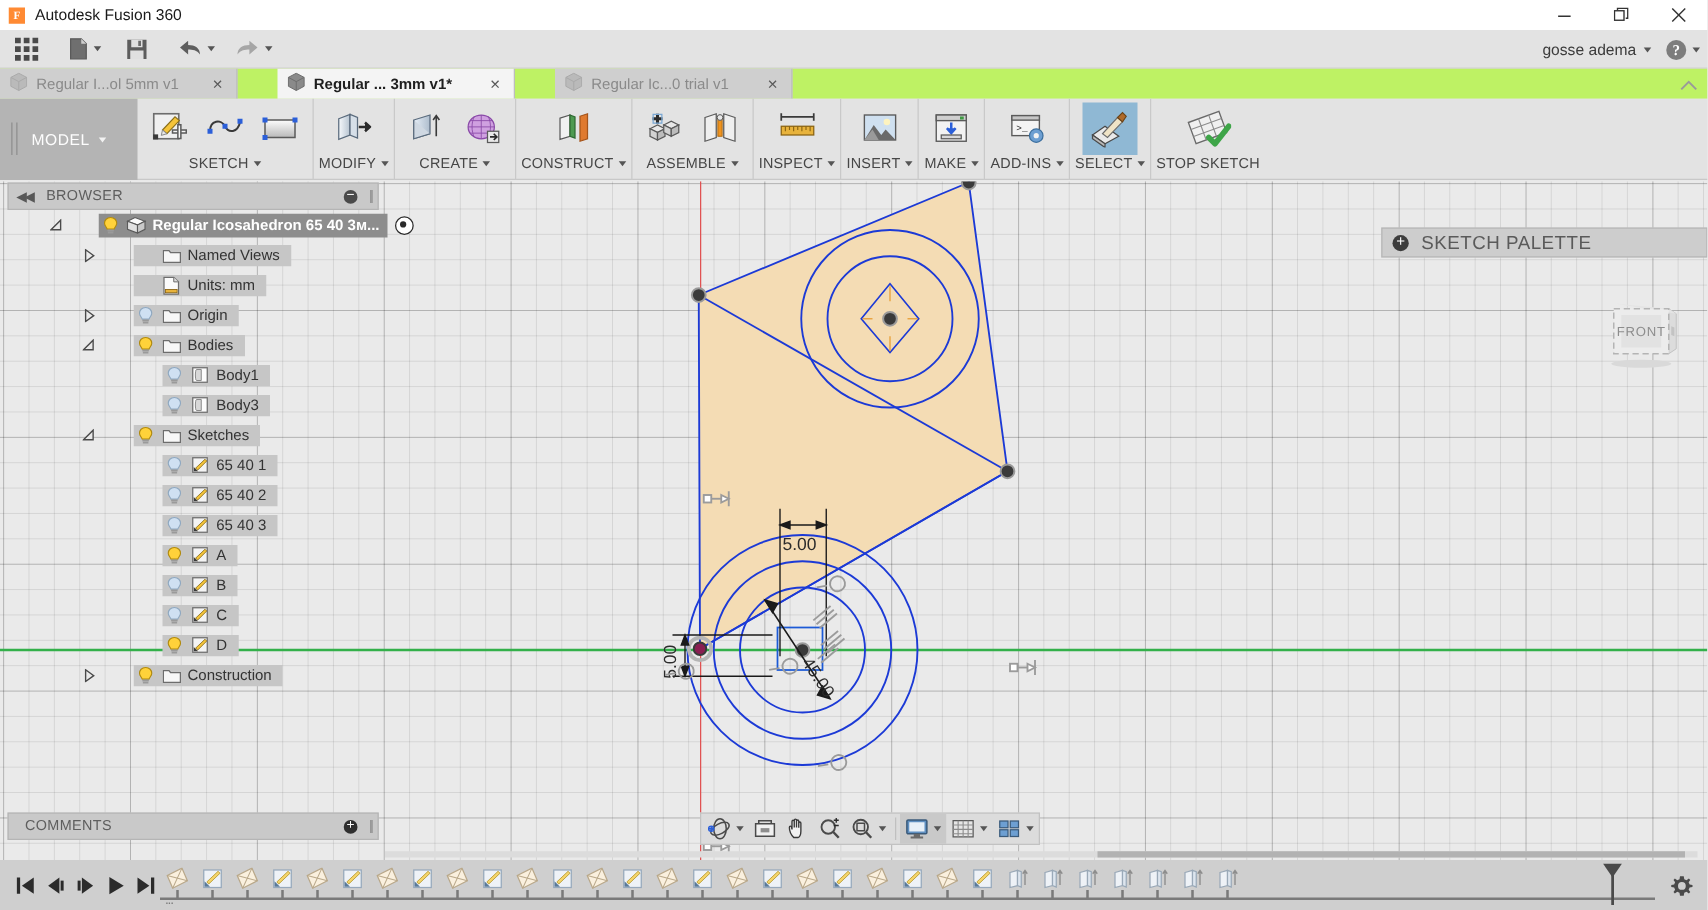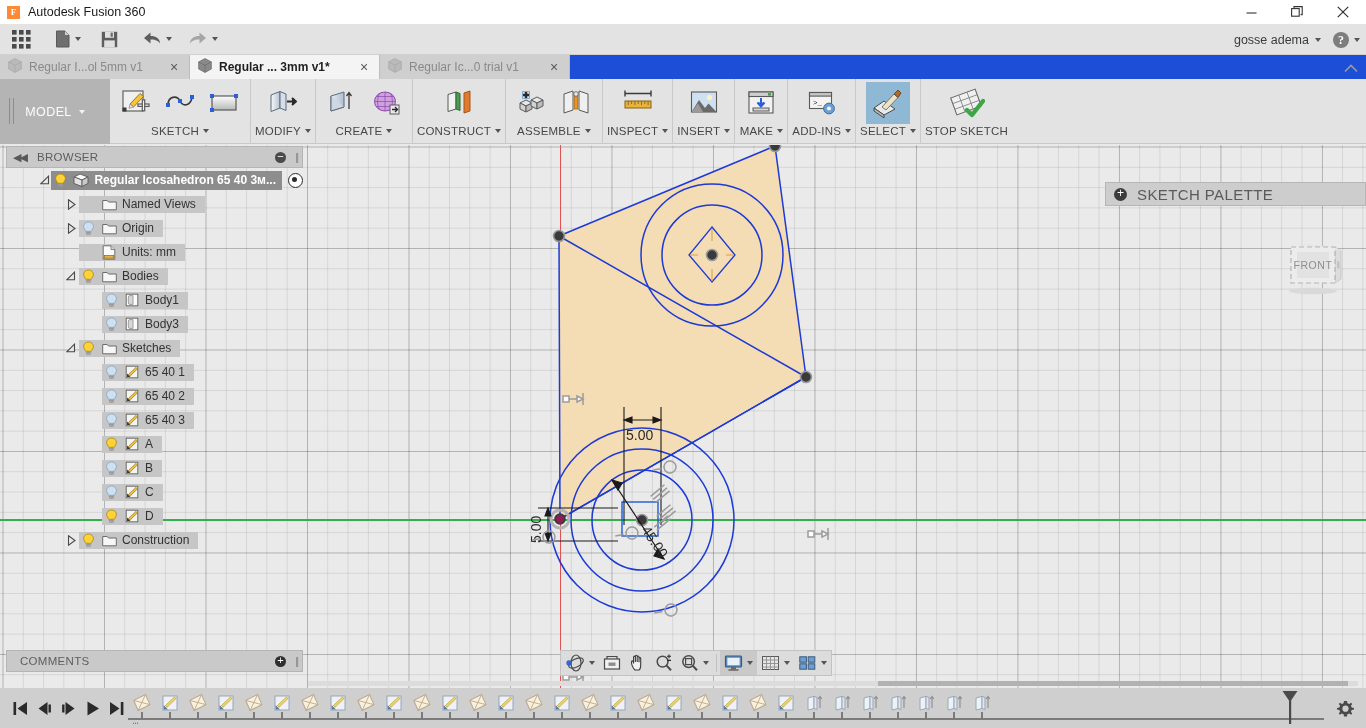--- a/index.html
+++ b/index.html
@@ -45,21 +45,21 @@
   .user-name { font-size:12.5px; color:#3c3c3c; }
   .help-circle {
     width:16px; height:16px; border-radius:50%; background:#7d7d7d; color:#fff;
     font-size:12px; font-weight:bold; line-height:16px; text-align:center; margin-left:12px;
     font-family:"Liberation Serif", serif;
   }
 
   
   .doctabs {
     position:absolute; left:0; top:55px; width:1366px; height:24px;
-    background:#1d4ed8; display:flex; align-items:flex-end;
+    background:#bef264; display:flex; align-items:flex-end;gap:32px;
   }
   .dtab {
     height:24px; display:flex; align-items:center; padding:0 8px;
     background:#cfcfcf; border-right:1px solid #bdbdbd; min-width:190px;
     position:relative;
   }
   .dtab.active { background:#f4f4f4;justify-content:flex-end; }
   .dtab .cube { margin-right:7px; opacity:.55; }
   .dtab.active .cube { opacity:1; }
   .dtab .lbl { flex:1; font-size:12px; color:#8a8a8a; white-space:nowrap; }
@@ -116,21 +116,21 @@
     display:flex; align-items:center; padding:0 6px; position:relative;
   }
   .bhdr .collapse { color:#585858; font-size:11px; letter-spacing:-2px; margin-right:11px; }
   .bhdr .t { font-size:11.5px; color:#5e5e5e; letter-spacing:.3px; }
   .bhdr .minus {
     position:absolute; right:16px; width:11px; height:11px; border-radius:50%;
     background:#4a4a4a; color:#fff; font-size:11px; line-height:9px; text-align:center;
   }
   .bhdr .dots { position:absolute; right:5px; color:#8a8a8a; font-size:11px; letter-spacing:-2px;}
   .row { height:24px; display:flex; align-items:center; font-size:12px; color:#333; }
-  .row .chip { display:flex; align-items:center; height:17px; background:#c6c6c6; padding-right:9px; }
+  .row .chip { display:flex; align-items:center; height:17px; background:#c6c6c6; padding-right:9px;margin-left:28px; }
   .row.root .chip { background:#8d8d8d; height:19px; padding-right:6px; }
   .row.root .nm { color:#ffffff; font-weight:bold; font-size:12px; }
   .arrow { width:16px; height:17px; display:flex; align-items:center; justify-content:center; }
   .bulb { width:19px; height:17px; display:flex; align-items:center; justify-content:center; }
   .ficon { width:22px; height:17px; display:flex; align-items:center; justify-content:center; }
   .nm { padding-left:2px; white-space:nowrap; }
   .eyeball {
     width:15px; height:15px; border-radius:50%; border:1.6px solid #2b2b2b;
     background:#fff; margin-left:6px; position:relative; flex:none;
   }
@@ -755,53 +755,53 @@
               <span class="bulb"></span>
               <span class="ficon">
                 <svg width="15" height="13" viewBox="0 0 15 13">
                   <path d="M0.7 2.5 L5.2 2.5 L6.4 4 L14.3 4 L14.3 11.8 L0.7 11.8 Z" fill="#f7f7f7" stroke="#6d6d6d" stroke-width="1"></path>
                 </svg>
               </span>
               <span class="nm">Named Views</span>
             </div>
           </div>
           <div class="row" style="padding-left:57px">
+            <span class="arrow"></span>
+            <div class="chip">
+              <span class="bulb"></span>
+              <span class="ficon">
+                <svg width="14" height="15" viewBox="0 0 14 15">
+                  <path d="M1.2 0.8 L9 0.8 L12.8 4.5 L12.8 14.2 L1.2 14.2 Z" fill="#fbfbfb" stroke="#6d6d6d" stroke-width="1"></path>
+                  <path d="M9 0.8 L9 4.5 L12.8 4.5" fill="#dcdcdc" stroke="#6d6d6d" stroke-width=".8"></path>
+                  <rect x="2.3" y="10.6" width="9.4" height="2.6" fill="#e8b33c" stroke="#8a6312" stroke-width=".7"></rect>
+                </svg>
+              </span>
+              <span class="nm">Units: mm</span>
+            </div>
+          </div>
+          <div class="row" style="padding-left:57px">
             <span class="arrow">
               <svg width="9" height="11" viewBox="0 0 9 11">
                 <path d="M1.5 0.8 L8 5.5 L1.5 10.2 Z" fill="none" stroke="#4a4a4a" stroke-width="1.1"></path>
               </svg>
             </span>
             <div class="chip">
               <span class="bulb">
                 <svg width="13" height="15" viewBox="0 0 13 15">
                   <path d="M6.5 1 C3.4 1 1.6 3.2 1.6 5.6 C1.6 7.6 3.2 8.7 3.8 10.3 L9.2 10.3 C9.8 8.7 11.4 7.6 11.4 5.6 C11.4 3.2 9.6 1 6.5 1 Z" fill="#cfe0f2" stroke="#8fa8c0" stroke-width=".9"></path>
                   <rect x="3.9" y="10.6" width="5.2" height="1.5" fill="#9a9a9a"></rect>
                   <rect x="4.3" y="12.3" width="4.4" height="1.5" fill="#9a9a9a"></rect>
                 </svg>
               </span>
               <span class="ficon">
                 <svg width="15" height="13" viewBox="0 0 15 13">
                   <path d="M0.7 2.5 L5.2 2.5 L6.4 4 L14.3 4 L14.3 11.8 L0.7 11.8 Z" fill="#f7f7f7" stroke="#6d6d6d" stroke-width="1"></path>
                 </svg>
               </span>
               <span class="nm">Origin</span>
-            </div>
-          </div>
-          <div class="row" style="padding-left:57px">
-            <span class="arrow"></span>
-            <div class="chip">
-              <span class="bulb"></span>
-              <span class="ficon">
-                <svg width="14" height="15" viewBox="0 0 14 15">
-                  <path d="M1.2 0.8 L9 0.8 L12.8 4.5 L12.8 14.2 L1.2 14.2 Z" fill="#fbfbfb" stroke="#6d6d6d" stroke-width="1"></path>
-                  <path d="M9 0.8 L9 4.5 L12.8 4.5" fill="#dcdcdc" stroke="#6d6d6d" stroke-width=".8"></path>
-                  <rect x="2.3" y="10.6" width="9.4" height="2.6" fill="#e8b33c" stroke="#8a6312" stroke-width=".7"></rect>
-                </svg>
-              </span>
-              <span class="nm">Units: mm</span>
             </div>
           </div>
           <div class="row" style="padding-left:57px">
             <span class="arrow">
               <svg width="11" height="10" viewBox="0 0 11 10">
                 <path d="M0.8 8.8 L8.5 8.8 L8.5 1.2 Z" fill="#e8e8e8" stroke="#4a4a4a" stroke-width="1.1"></path>
               </svg>
             </span>
             <div class="chip">
               <span class="bulb">

